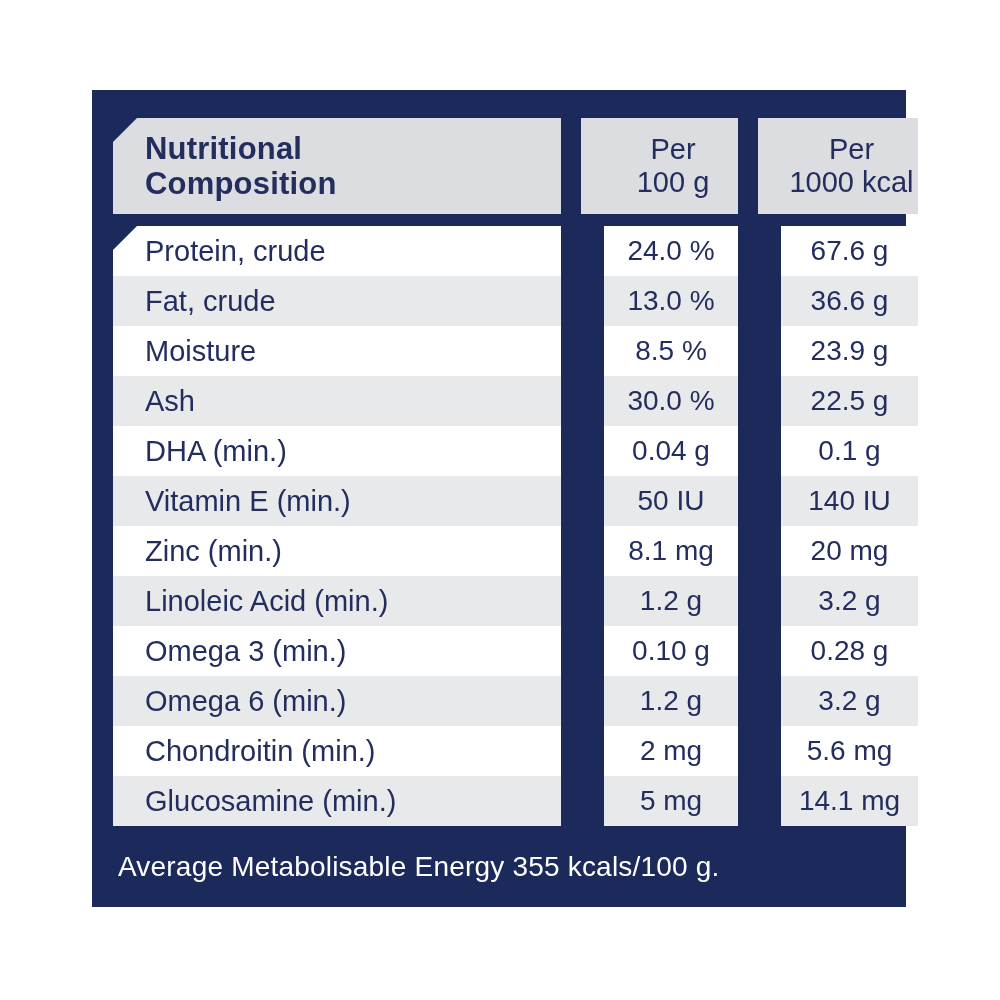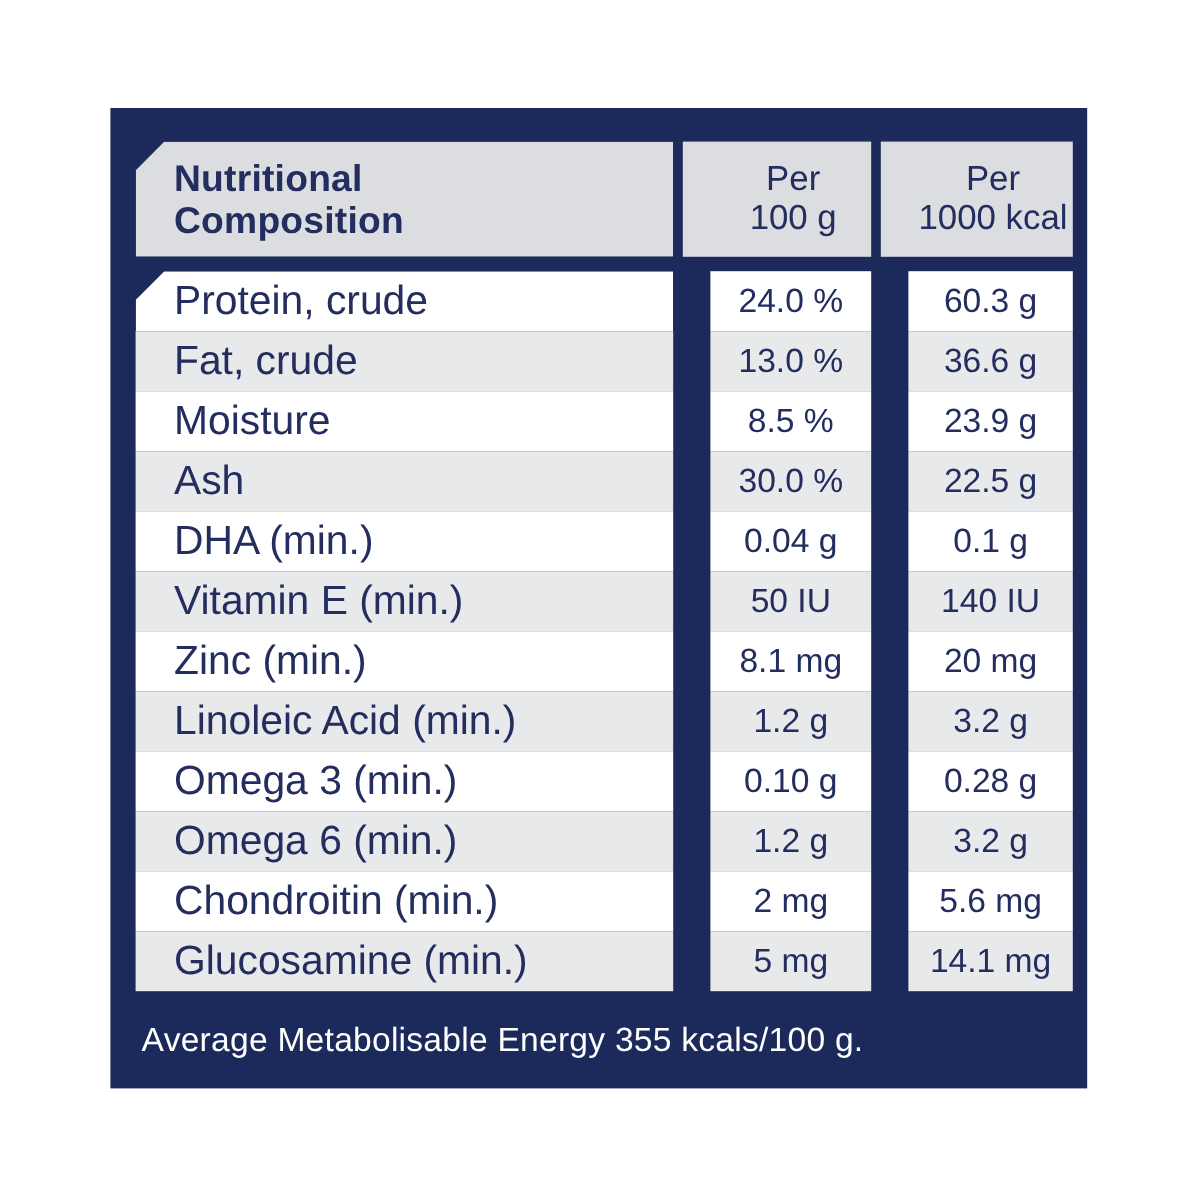--- a/index.html
+++ b/index.html
@@ -27,21 +27,21 @@
   }
   .content {
     position: absolute;
     left: 21px;
     top: 28px;
     width: 777px;
   }
   .grid {
     display: grid;
     grid-template-columns: 448px 157px 160px;
-    column-gap: 8px;
+    column-gap: 20px;
   }
   .header-grid {
     margin-bottom: 12px;
   }
   .hcell {
     height: 96px;
     background: #dcdde0;
     color: #232d5e;
     display: flex;
     align-items: center;
@@ -65,21 +65,21 @@
   }
   .body-grid .row {
     display: contents;
   }
   .cell {
     height: 50px;
     background: #ffffff;
     color: #232d5e;
     display: flex;
     align-items: center;
-    font-size: 34px;
+    font-size: 29px;
   }
   .row:nth-child(even) .cell {
     background: #e8e9eb;
   }
   .cell-label {
     padding-left: 32px;
   }
   .cell-value {
     justify-content: center;
     text-align: center;
@@ -129,21 +129,21 @@
             <span>Per</span><br>
             <span>1000 kcal</span>
           </div>
         </div>
       </div>
 
       <div class="grid body-grid">
         <div class="row">
           <div class="cell cell-label chamfer">Protein, crude</div>
           <div class="cell cell-value">24.0 %</div>
-          <div class="cell cell-value">60.3 g</div>
+          <div class="cell cell-value">67.6 g</div>
         </div>
         <div class="row">
           <div class="cell cell-label">Fat, crude</div>
           <div class="cell cell-value">13.0 %</div>
           <div class="cell cell-value">36.6 g</div>
         </div>
         <div class="row">
           <div class="cell cell-label">Moisture</div>
           <div class="cell cell-value">8.5 %</div>
           <div class="cell cell-value">23.9 g</div>

